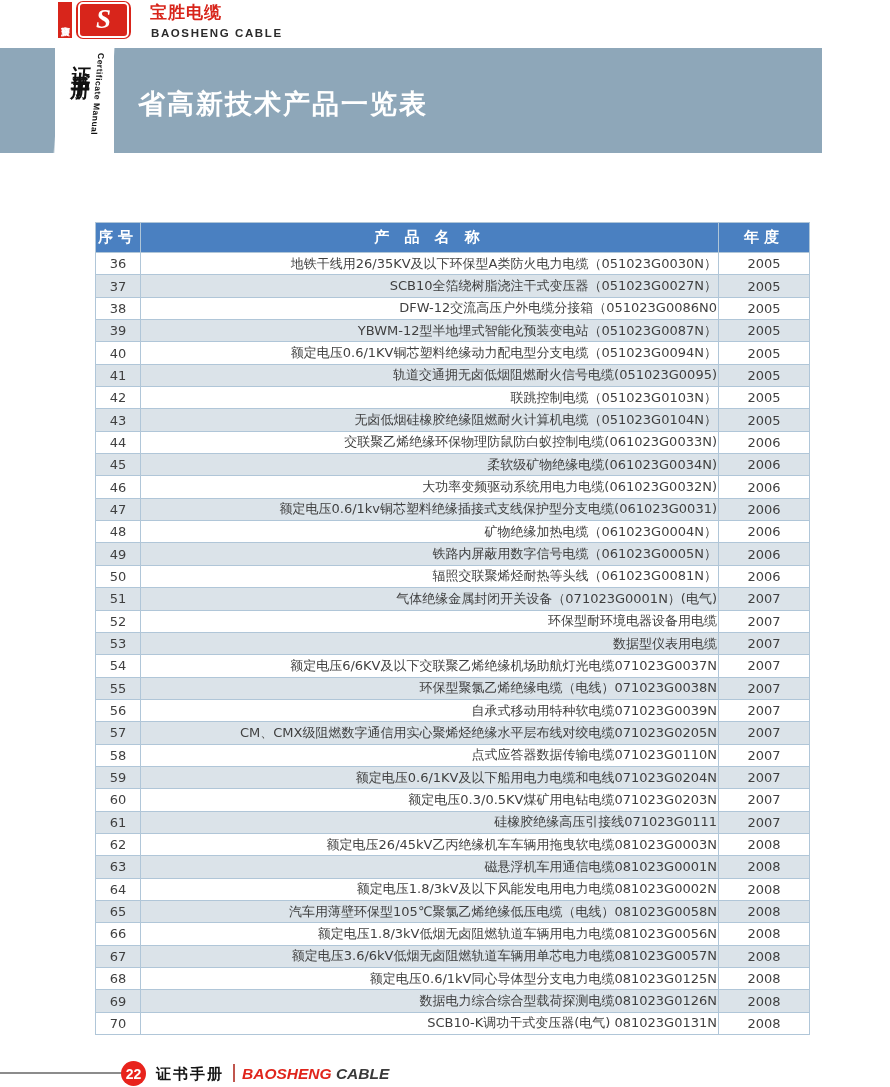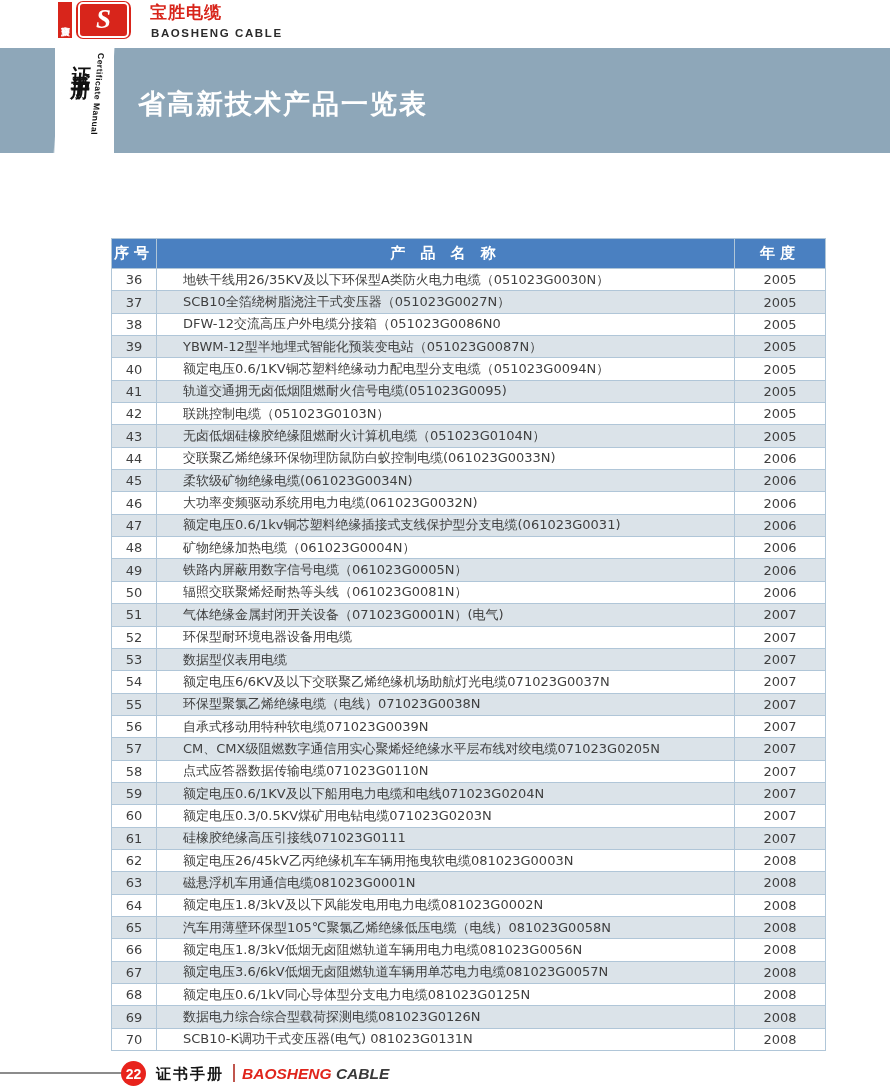--- a/index.html
+++ b/index.html
@@ -35,21 +35,21 @@
   }
   .logo-en{
     position:absolute;left:151px;top:27px;
     color:#2b2b2b;font-size:11.5px;font-weight:bold;letter-spacing:1.6px;
   }
   
   .band-left{
     position:absolute;left:0;top:48px;width:55px;height:105px;background:#8ea7b9;
   }
   .band-main{
-    position:absolute;left:114px;top:48px;width:776px;height:105px;background:#8ea7b9;
+    position:absolute;left:114px;top:48px;width:708px;height:105px;background:#8ea7b9;
   }
   .page-title{
     position:absolute;left:24px;top:38px;
     color:#ffffff;font-size:27px;font-weight:bold;letter-spacing:2px;
     font-family:"DejaVu Sans","Liberation Sans",sans-serif;
   }
   .side-tab{
     position:absolute;left:59px;top:41px;width:50px;height:122px;
     background:#ffffff;transform:skewX(-5deg);
     box-shadow:0 0 0 1px rgba(255,255,255,0.6);
@@ -58,35 +58,35 @@
     position:absolute;left:8px;top:10px;
     writing-mode:vertical-rl;color:#111;font-size:19px;font-weight:bold;
     letter-spacing:5px;font-family:"DejaVu Sans","Liberation Sans",sans-serif;
   }
   .side-tab-en{
     position:absolute;left:33px;top:12px;
     writing-mode:vertical-rl;color:#111;font-size:8.5px;font-weight:bold;
     letter-spacing:0.5px;
   }
   
-  .table-wrap{position:absolute;left:111px;top:222px;width:714px;margin-top:16px;}
+  .table-wrap{position:absolute;left:95px;top:222px;width:714px;}
   table{border-collapse:collapse;table-layout:fixed;width:714px;}
   col.c-no{width:45px;} col.c-name{width:578px;} col.c-year{width:91px;}
   th,td{border:1px solid #b0c6d8;overflow:hidden;white-space:nowrap;}
   thead tr{height:30px;}
   th{
     background:#4a80c1;color:#ffffff;font-size:15px;font-weight:bold;
     letter-spacing:5px;text-align:center;
     font-family:"DejaVu Sans","Liberation Sans",sans-serif;
   }
   tbody tr{height:22.35px;background:#ffffff;}
   tbody tr:nth-child(even){background:#dbe3e9;}
   td{color:#3f3f3f;font-size:13px;font-family:"DejaVu Sans","Liberation Sans",sans-serif;}
   td.no,td.year{text-align:center;}
-  td.name{text-align:left;padding-left:26px;}
+  td.name{text-align:right;padding-left:26px;}
   
   .footer-line{position:absolute;left:0;top:1072px;width:123px;height:2px;background:#8c8c8c;}
   .footer-page{
     position:absolute;left:121px;top:1061px;width:25px;height:25px;border-radius:50%;
     background:#e8231c;color:#fff;font-size:14px;font-weight:bold;
     display:flex;align-items:center;justify-content:center;text-align:center;
   }
   .footer-label{
     position:absolute;left:156px;top:1065px;color:#141414;
     font-size:15px;font-weight:bold;letter-spacing:2px;

